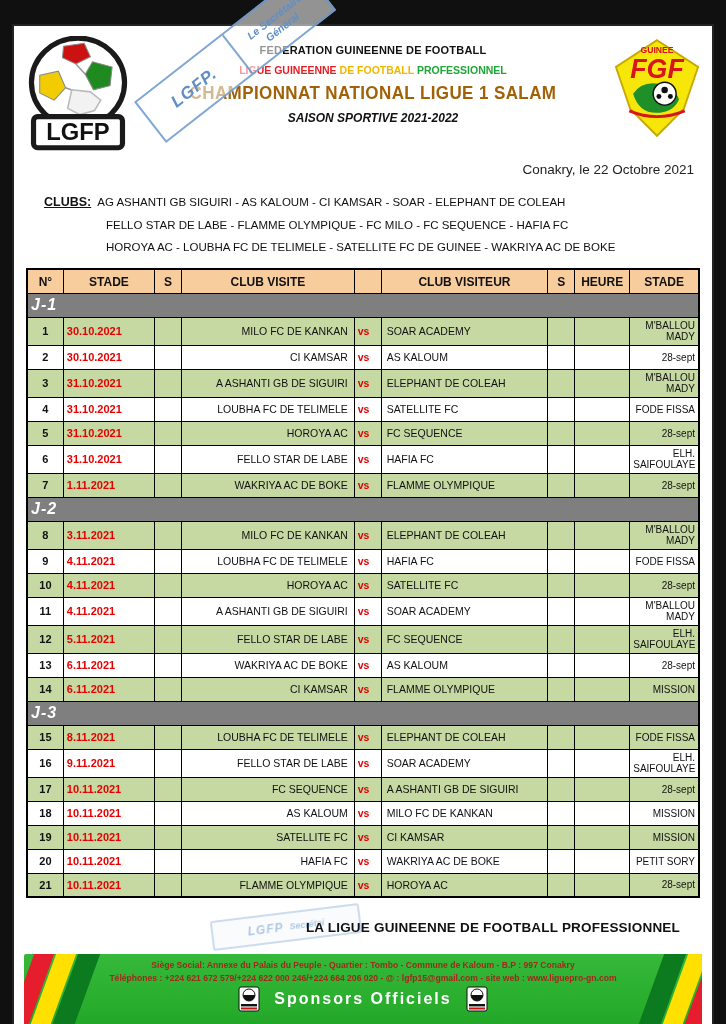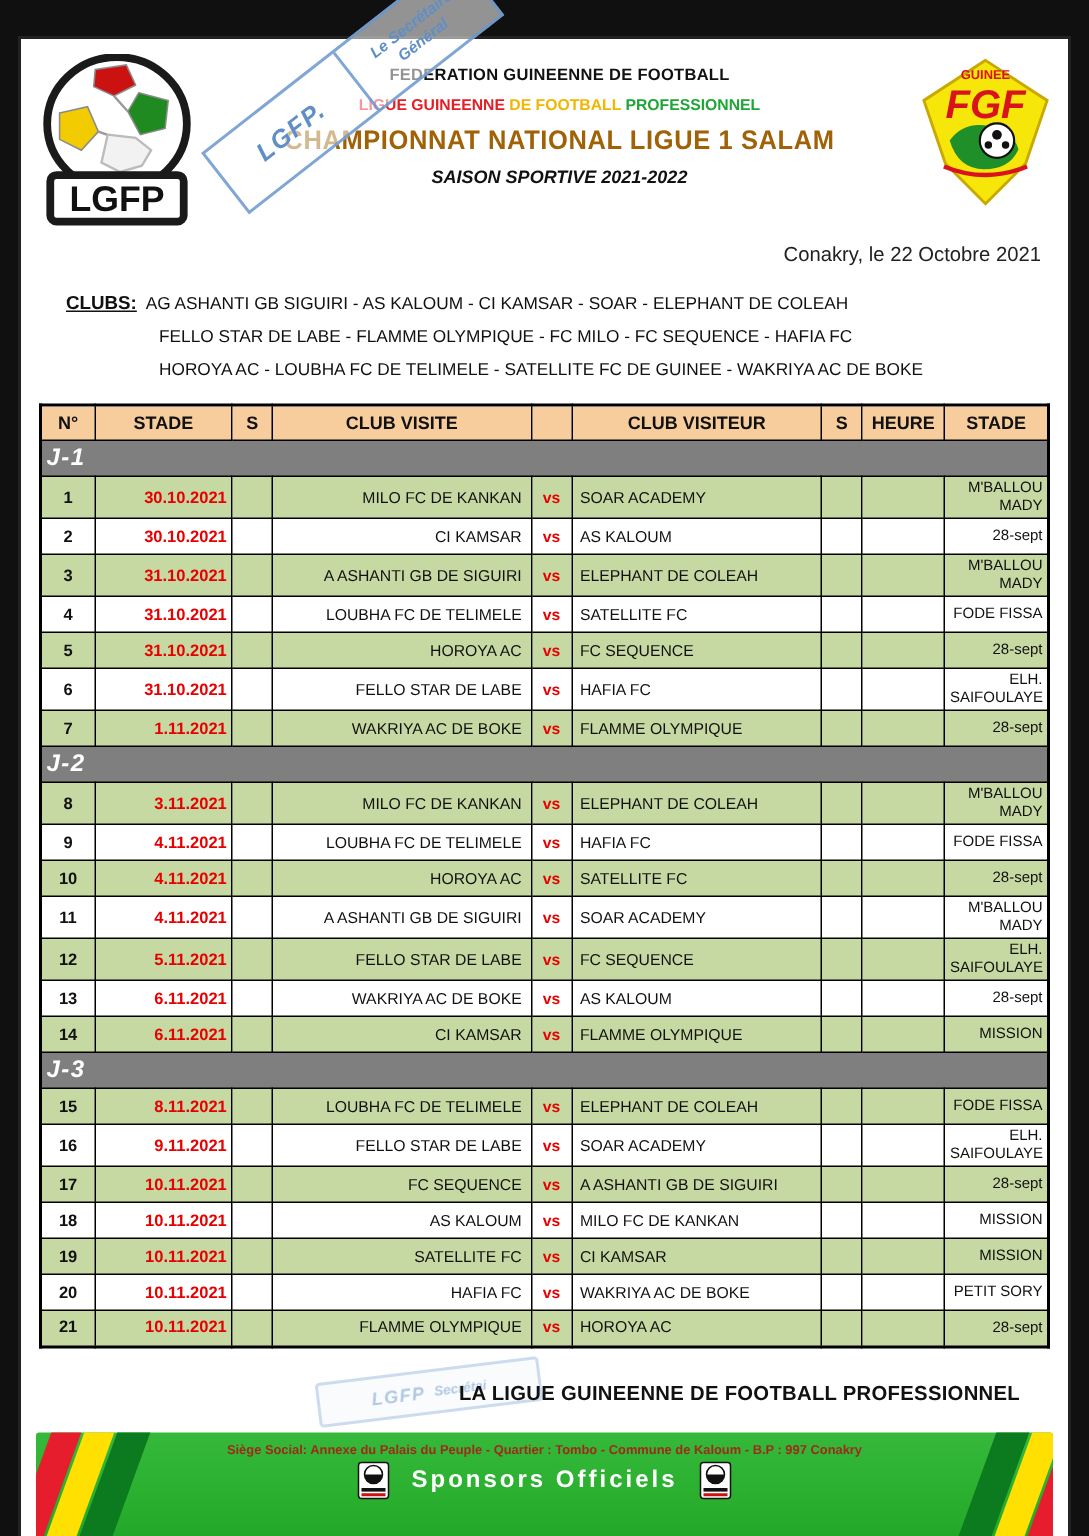--- a/index.html
+++ b/index.html
@@ -48,24 +48,24 @@
   .clubs .l2, .clubs .l3 { margin-left:62px; }
 
   
   table.fixtures { width:100%; border-collapse:collapse; border:2px solid #000; table-layout:fixed; }
   .fixtures th, .fixtures td { border:1px solid #000; padding:2px 3px; font-size:11px; color:#111; overflow:hidden; }
   .fixtures thead th { background:#f8cd9d; font-weight:800; text-align:center; font-size:12px; height:24px; }
   .fixtures td.section-band { background:#7f7f7f; color:#fff; font-weight:800; font-style:italic; text-align:left; font-size:16px; height:23px; letter-spacing:1px; }
   .fixtures tr.green td { background:#c6d9a2; }
   .fixtures tr.white td { background:#ffffff; }
   .fixtures td.n { text-align:center; font-weight:bold; }
-  .fixtures td.date { text-align:right; font-weight:bold; color:#e60000; }
+  .fixtures td.date { text-align:left; font-weight:bold; color:#e60000; }
   .fixtures td.home { text-align:right; padding-right:6px; font-size:10.5px; }
   .fixtures td.away { text-align:left; padding-left:5px; font-size:10.5px; }
-  .fixtures td.vs { text-align:center; font-weight:800; color:#e60000; font-size:10.5px; }
+  .fixtures td.vs { font-weight:800; color:#e60000; font-size:10.5px; }
   .fixtures td.stade { text-align:right; font-size:10px; line-height:1.15; }
   .fixtures tbody tr { height:24px; }
 
   
   .org-row { position:relative; height:46px; margin-top:10px; }
   .org-text { position:absolute; right:20px; top:12px; font-size:13.5px; font-weight:800; color:#111; letter-spacing:.2px; }
   .stamp-faded {
     position:absolute; left:185px; top:4px; width:150px; height:30px;
     border:2px solid rgba(120,160,210,.55); border-radius:3px; background:rgba(240,245,250,.6);
     transform:rotate(-7deg); display:flex; align-items:center; justify-content:center; gap:6px;
@@ -434,20 +434,21 @@
     <div class="banner">
       <div class="stripe s-red-l"></div>
       <div class="stripe s-yel-l"></div>
       <div class="stripe s-grn-l"></div>
       <div class="stripe s-grn-r"></div>
       <div class="stripe s-yel-r"></div>
       <div class="stripe s-red-r"></div>
 
       <div class="banner-inner">
         <div class="addr">Siège Social: Annexe du Palais du Peuple - Quartier : Tombo - Commune de Kaloum - B.P : 997 Conakry</div>
+        <div class="addr">Téléphones : +224 621  672 579/+224 622 000 246/+224 664 206 020 - @ : lgfp15@gmail.com - site web : www.liguepro-gn.com</div>
 
         <div class="sponsors-title-row">
           <svg class="crest" width="22" height="26" viewBox="0 0 22 26">
             <rect x="1" y="1" width="20" height="24" rx="2" fill="#fff" stroke="#111"></rect>
             <circle cx="11" cy="9" r="6" fill="#fff" stroke="#111"></circle>
             <path d="M5,9 a6,6 0 0 0 12,0 z" fill="#111"></path>
             <rect x="3" y="18" width="16" height="2.4" fill="#111"></rect>
             <rect x="3" y="21.5" width="16" height="2" fill="#c11"></rect>
           </svg>
           <span class="sponsors-title">Sponsors Officiels</span>

